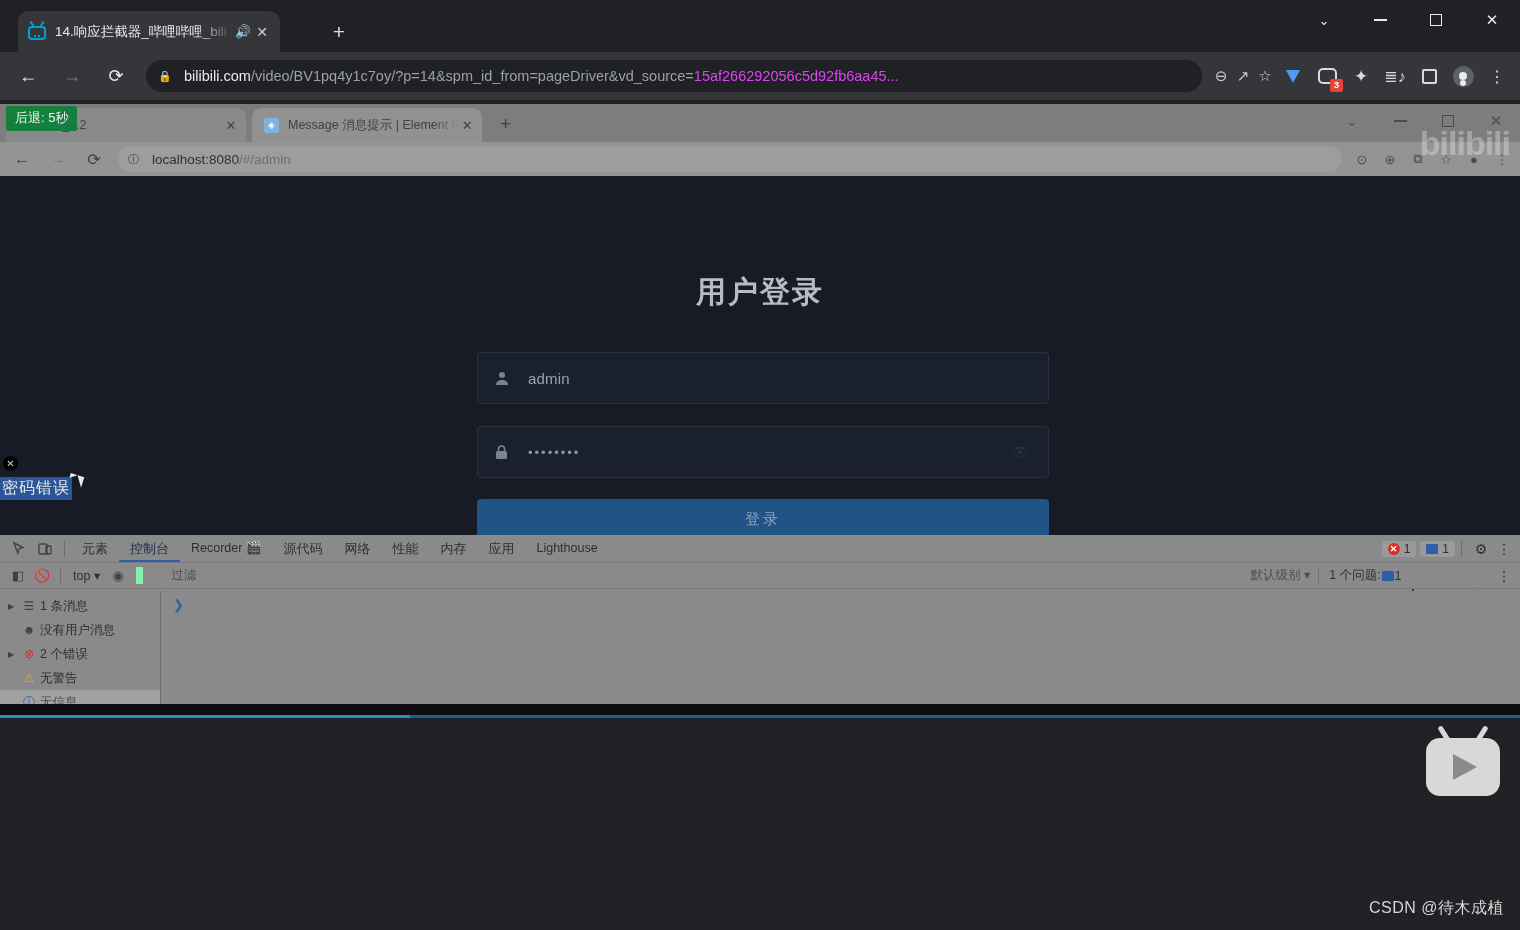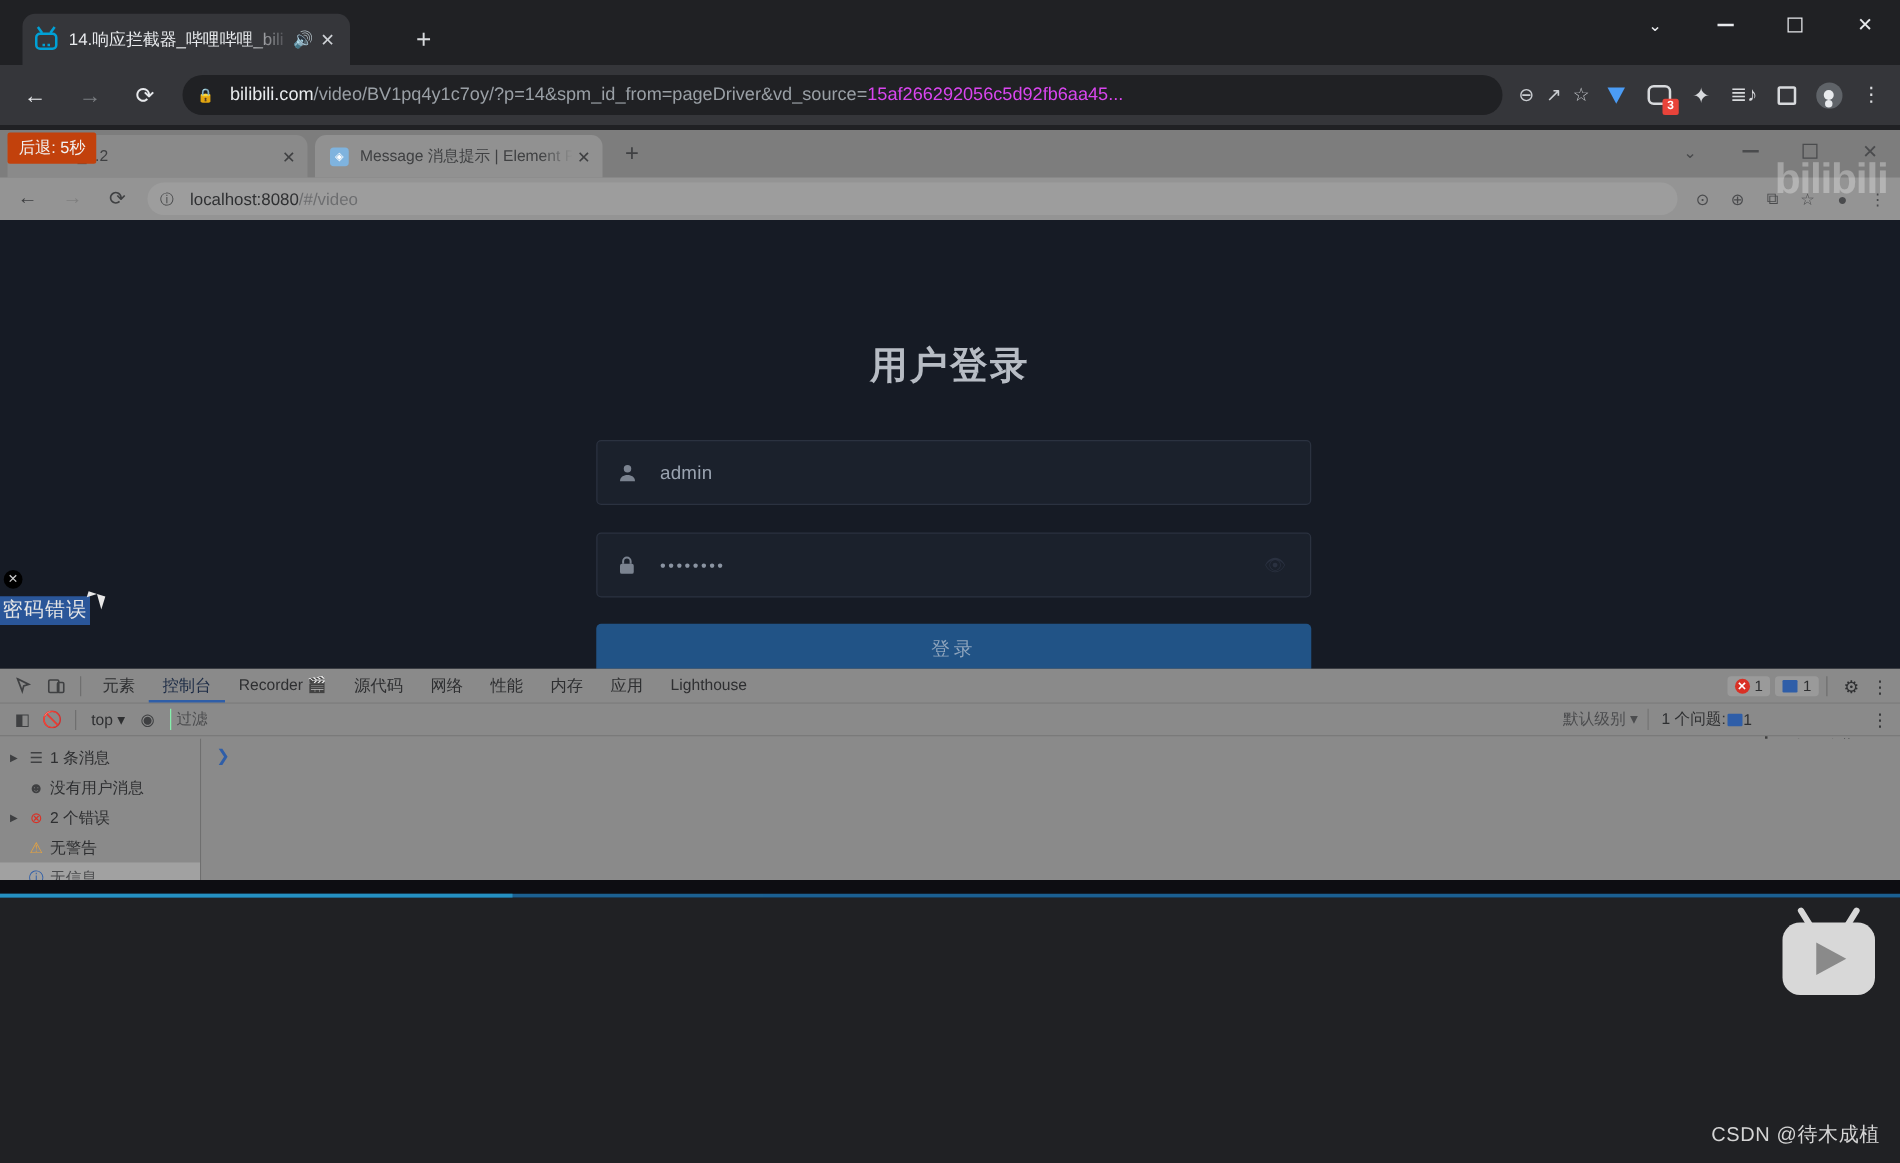--- a/index.html
+++ b/index.html
@@ -144,21 +144,21 @@
     display: flex; align-items: center; padding: 0 10px; margin: 0 6px; overflow: hidden;
   }
   .inner-omni .info { flex: 0 0 15px; margin-right: 9px; color: #3f4042; font-size: 11px; }
   .inner-url { font-size: 13.5px; color: #6d6e70; white-space: nowrap; }
   .inner-url b { color: #2f3032; font-weight: 400; }
   .inner-tb-icon { width: 28px; flex: 0 0 28px; text-align: center; color: #4a4b4d; font-size: 13px; }
 
   
   .tooltip-back {
     position: absolute; left: 6px; top: 106px; z-index: 40;
-    background: #c2410c; color: #f1f1f1; font-size: 13px;
+    background: #15803d; color: #f1f1f1; font-size: 13px;
     padding: 3px 9px 4px; border-radius: 2px; white-space: nowrap;
   }
   
   .wm-cn {
     position: absolute; right: 172px; top: 140px; z-index: 5;
     font-size: 25px; color: rgba(255,255,255,.30); letter-spacing: 2px; white-space: nowrap;
     font-weight: 700; pointer-events: none;
   }
   .wm-bili {
     position: absolute; right: 10px; top: 124px; z-index: 5;
@@ -239,21 +239,21 @@
   .sq-msg { width: 12px; height: 10px; border-radius: 1px; background: #2f5ea8; }
   .gear { width: 26px; text-align: center; color: #2e2f31; font-size: 14px; }
   .kebab { width: 20px; text-align: center; color: #2e2f31; font-size: 14px; }
 
   .dt-filterbar {
     height: 26px; display: flex; align-items: center; padding: 0 6px;
     background: #8a8a8a; border-bottom: 1px solid #7a7a7a; font-size: 12.5px; color: #2e2f31;
   }
   .fb-icon { width: 24px; text-align: center; color: #3f4042; font-size: 13px; }
   .fb-ctx { padding: 0 6px; color: #2e2f31; }
-  .fb-filter { flex: 1 1 auto; color: #4c4d4f; padding-left: 4px; border-left: 1px solid #86efac; margin-left: 6px; }
+  .fb-filter { flex: 1 1 auto; color: #4c4d4f; padding-left: 28px; border-left: 7px solid #86efac; margin-left: 6px; }
   .fb-level { padding: 0 8px; color: #4c4d4f; }
   .fb-issue { padding: 0 10px; display:flex; align-items:center; gap:1px; border-left: 1px solid #757575; }
   .fb-hidden { padding: 0 10px; color: #4c4d4f; border-left: 2px solid #404040; margin-top: 44px; }
 
   .dt-body { position: absolute; left: 0; right: 0; top: 56px; bottom: 0; display: flex; }
   .dt-side {
     width: 161px; background: #8a8a8a; border-right: 1px solid #6f6f6f;
     padding-top: 3px;
   }
   .side-item {
@@ -396,21 +396,21 @@
           </div>
       </div>
     </div>
 
     <div class="inner-toolbar">
       <div class="nav-btn">←</div>
       <div class="nav-btn dim">→</div>
       <div class="nav-btn">⟳</div>
       <div class="inner-omni">
         <span class="info">ⓘ</span>
-        <span class="inner-url"><b>localhost:8080</b><span>/#/video</span></span>
+        <span class="inner-url"><b>localhost:8080</b><span>/#/admin</span></span>
       </div>
       <div class="inner-tb-icon">⊙</div>
       <div class="inner-tb-icon">⊕</div>
       <div class="inner-tb-icon">⧉</div>
       <div class="inner-tb-icon">☆</div>
       <div class="inner-tb-icon">●</div>
       <div class="inner-tb-icon">⋮</div>
     </div>
   </div>
 

